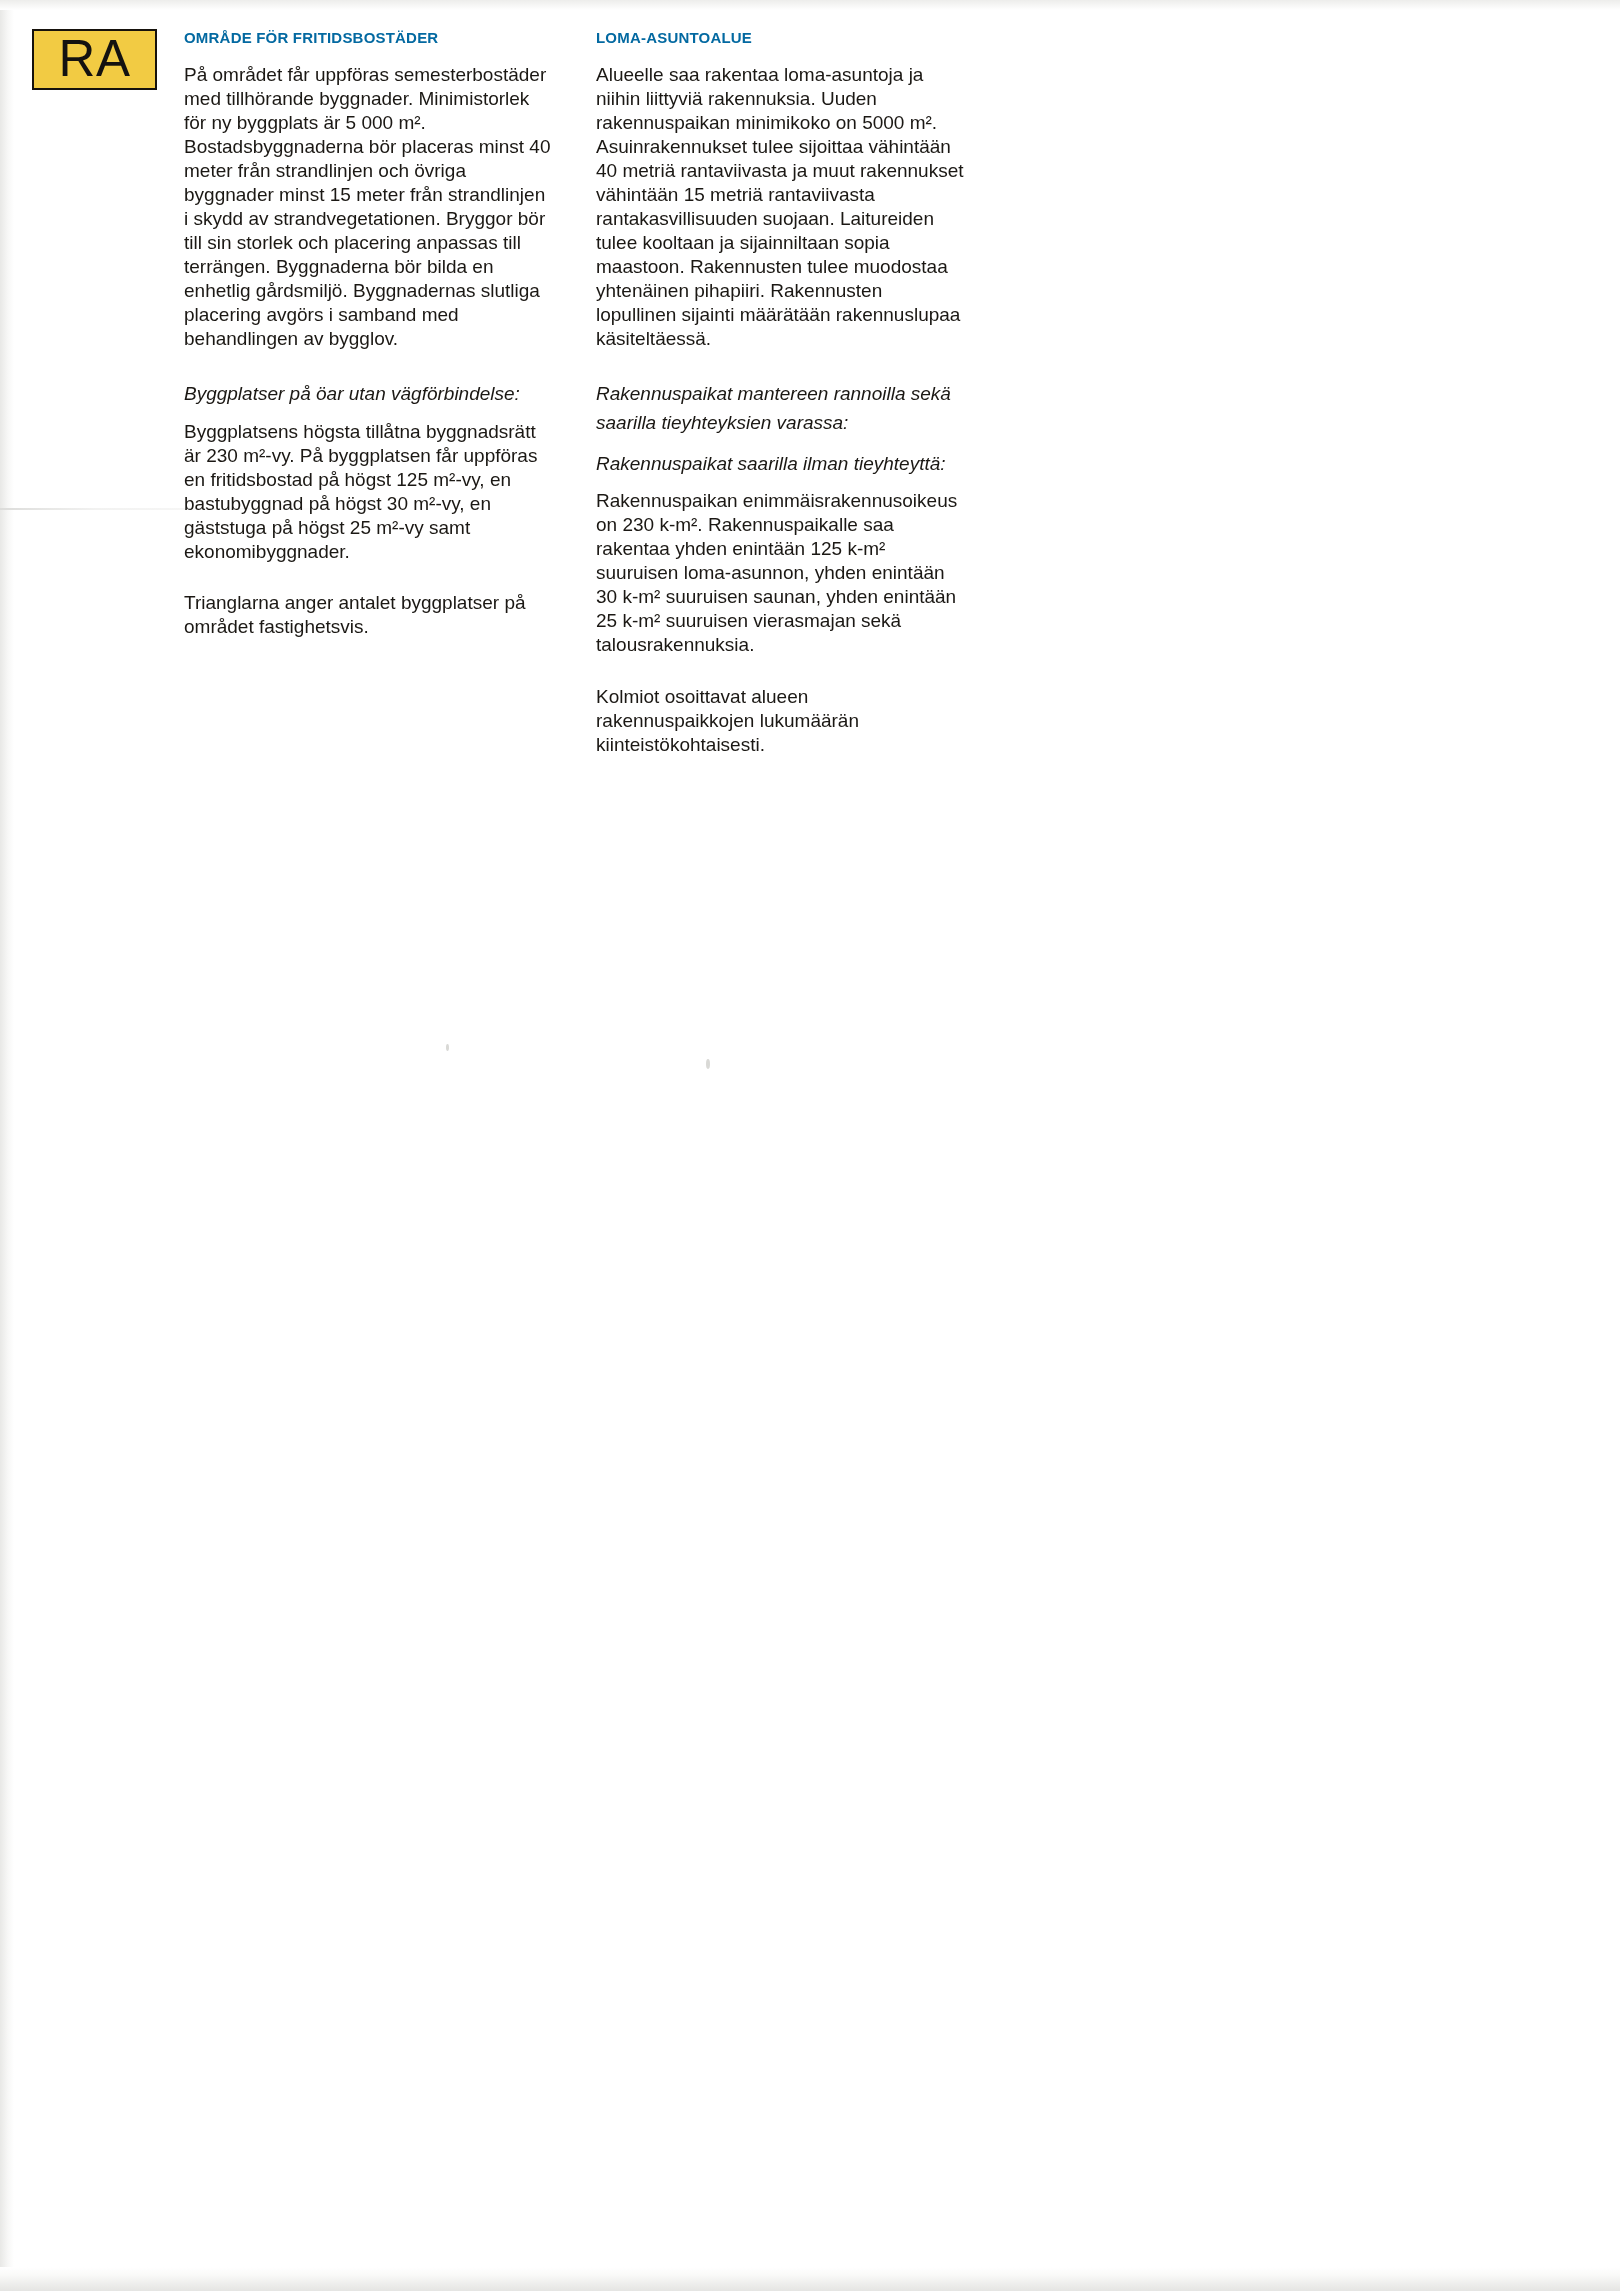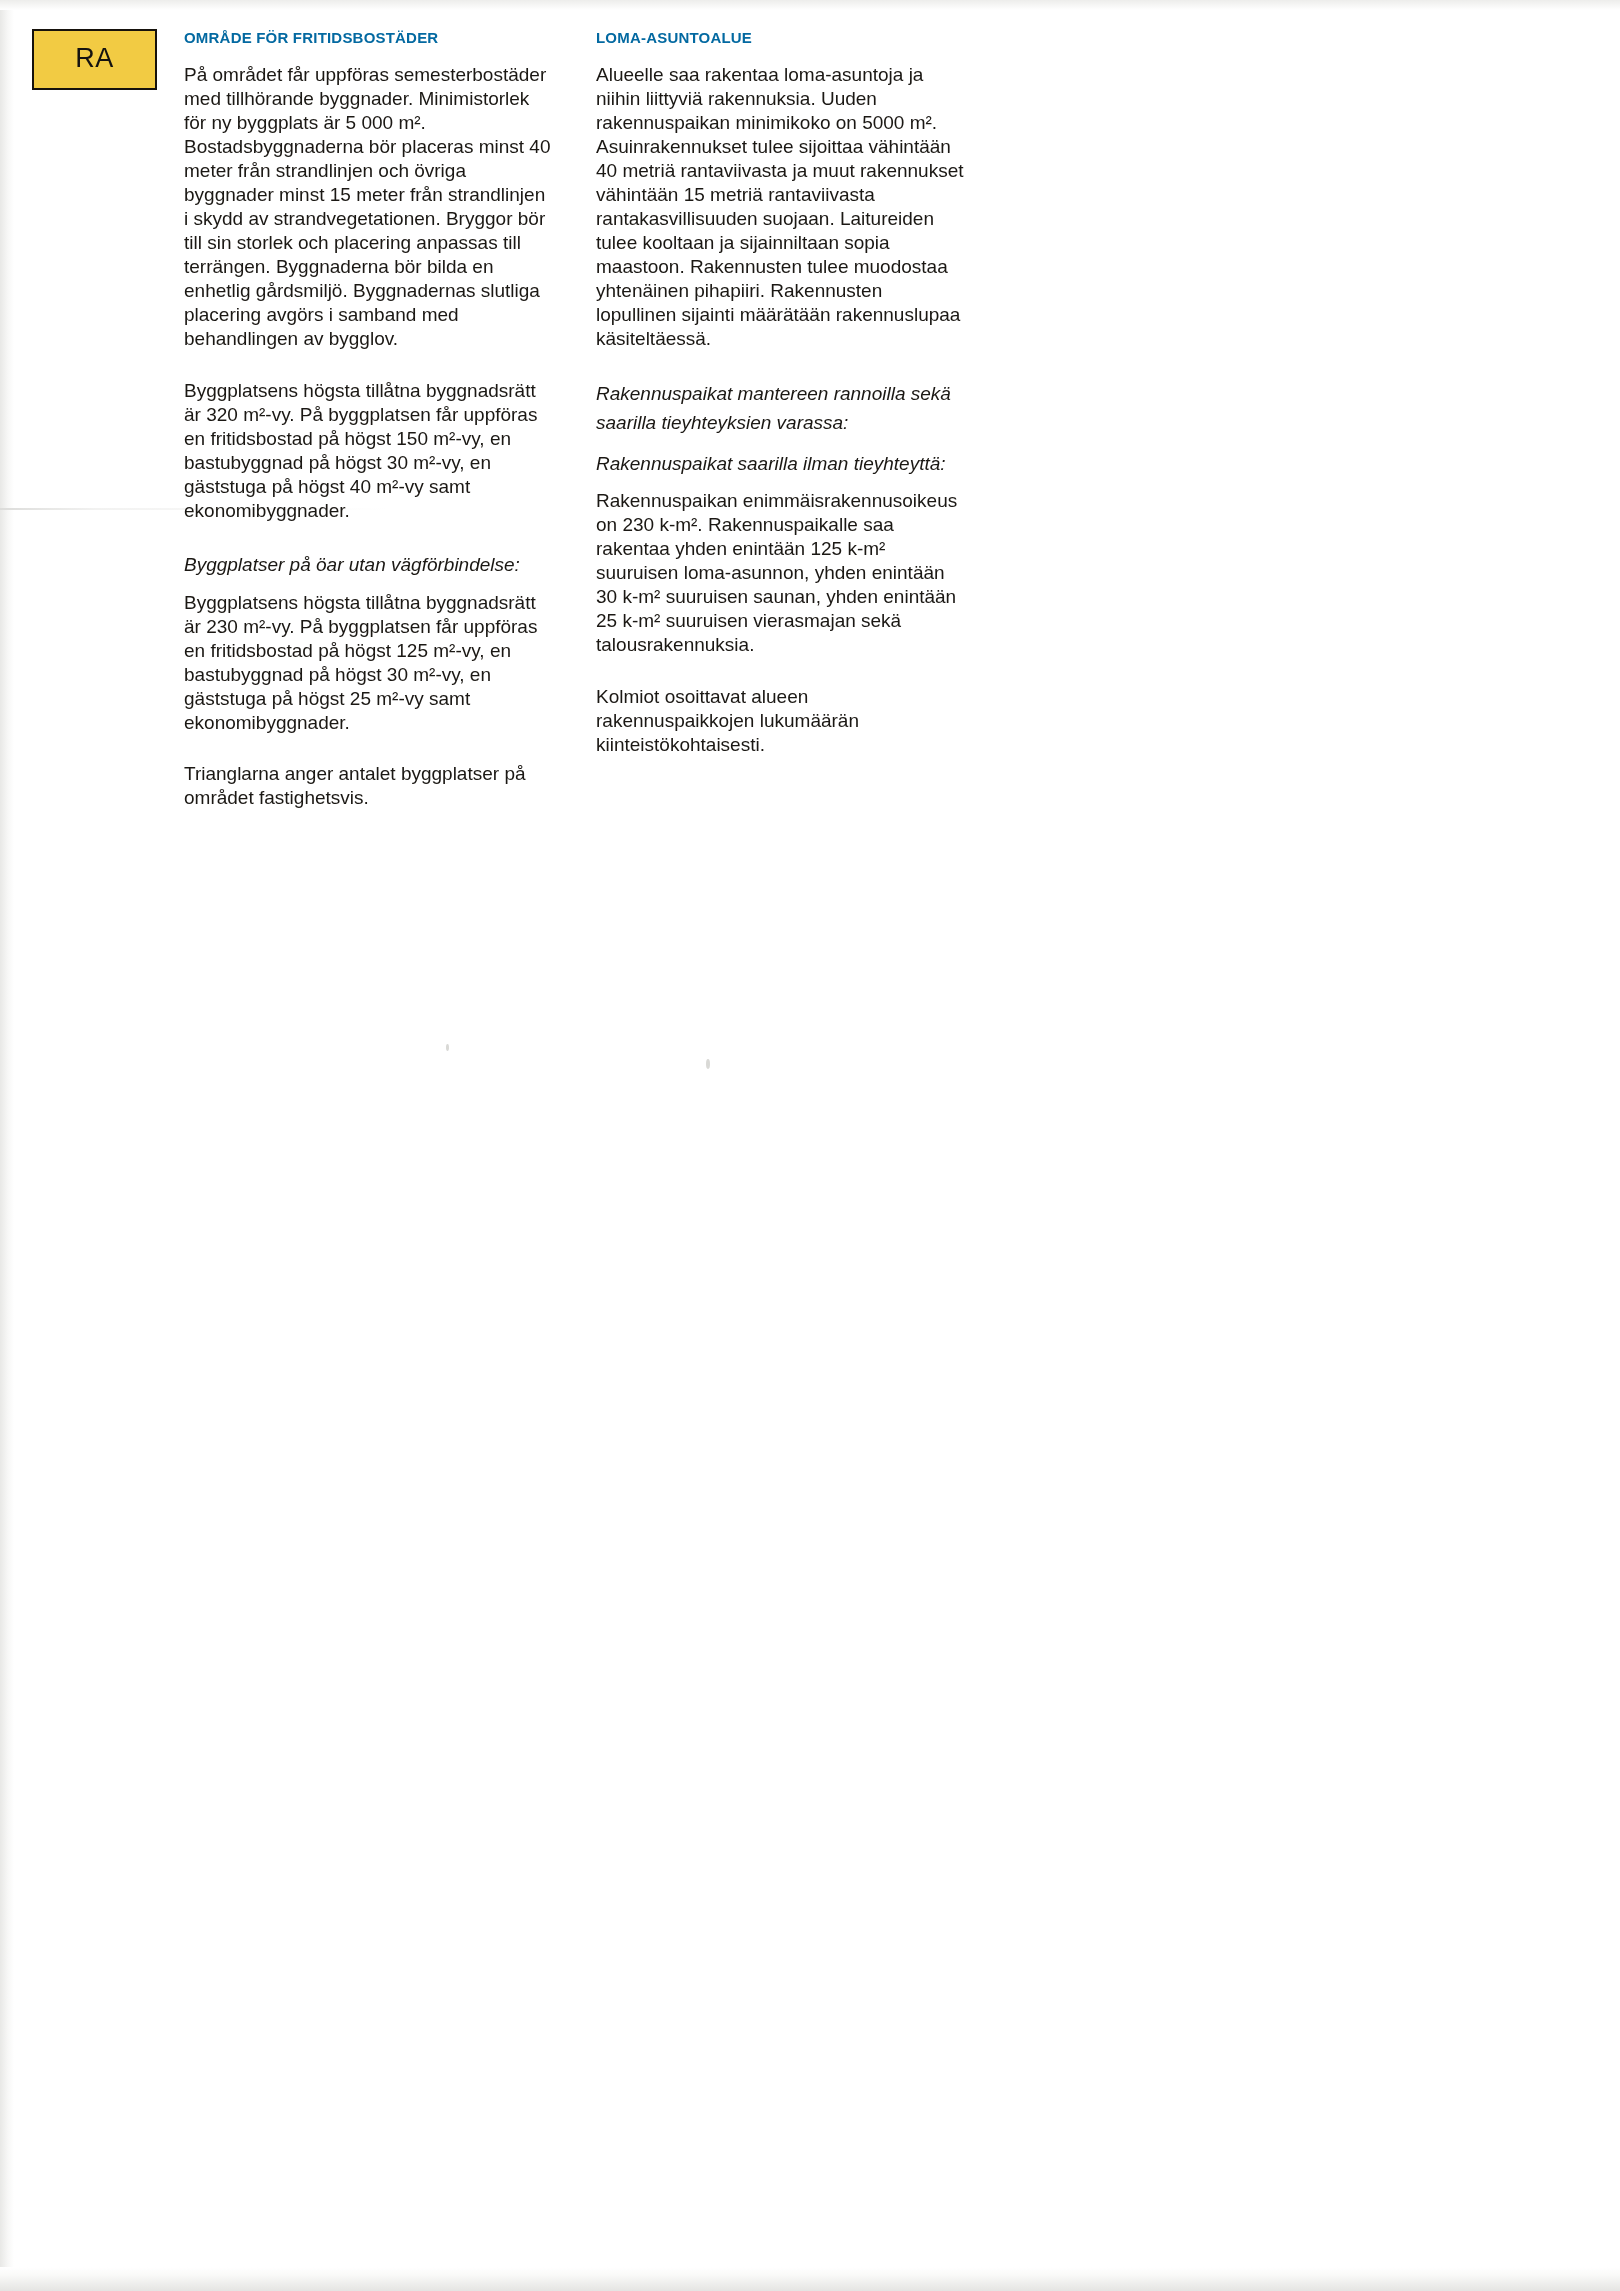--- a/index.html
+++ b/index.html
@@ -64,21 +64,21 @@
     width: 125px;
     height: 61px;
     background: #f2cb43;
     border: 2.9px solid #16120c;
     box-sizing: border-box;
     display: flex;
     align-items: center;
     justify-content: center;
   }
   .symbol-code {
-    font-size: 27px;
+    font-size: 51px;
     line-height: 1;
     color: #141210;
     letter-spacing: 0.5px;
     font-weight: 400;
     transform: translateY(-1px);
   }
 
   
   .columns {
     position: absolute;
@@ -138,21 +138,20 @@
   </div>
 
   <div class="columns">
 
     <div class="col col-sv">
       <h2 class="col-heading">OMRÅDE FÖR FRITIDSBOSTÄDER</h2>
 
       <p class="para">På området får uppföras semesterbostäder med tillhörande byggnader. Minimistorlek för ny byggplats är 5 000 m². Bostadsbyggnaderna bör placeras minst 40 meter från strandlinjen och övriga byggnader minst 15 meter från strandlinjen i skydd av strandvegetationen. Bryggor bör till sin storlek och placering anpassas till terrängen. Byggnaderna bör bilda en enhetlig gårdsmiljö. Byggnadernas slutliga placering avgörs i samband med behandlingen av bygglov.</p>
 
 
-      <p class="para">Byggplatsens högsta tillåtna byggnadsrätt är 320 m²-vy. På byggplatsen får uppföras en fritidsbostad på högst 150 m²-vy, en bastubyggnad på högst 30 m²-vy, en gäststuga på högst 40 m²-vy samt ekonomibyggnader.</p>
 
       <p class="subhead">Byggplatser på öar utan vägförbindelse:</p>
 
       <p class="para">Byggplatsens högsta tillåtna byggnadsrätt är 230 m²-vy. På byggplatsen får uppföras en fritidsbostad på högst 125 m²-vy, en bastubyggnad på högst 30 m²-vy, en gäststuga på högst 25 m²-vy samt ekonomibyggnader.</p>
 
       <p class="para last">Trianglarna anger antalet byggplatser på området fastighetsvis.</p>
     </div>
 
     <div class="col col-fi">
       <h2 class="col-heading">LOMA-ASUNTOALUE</h2>

